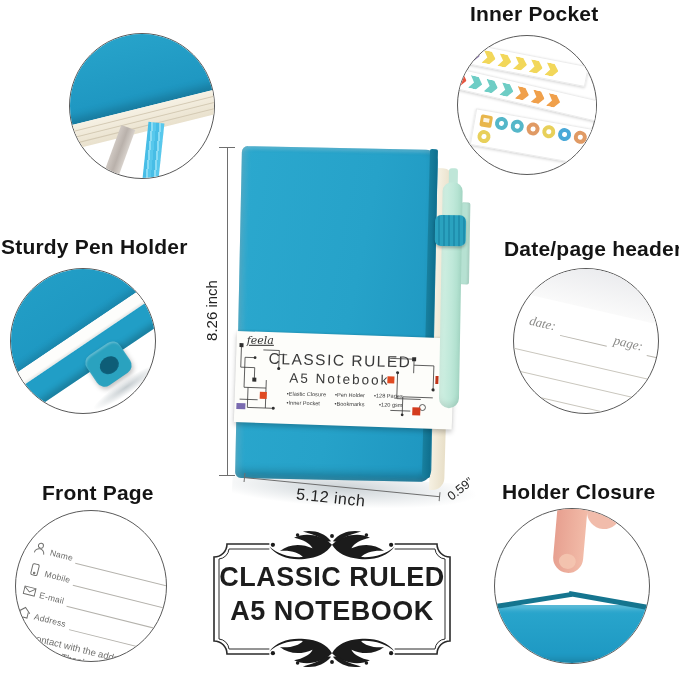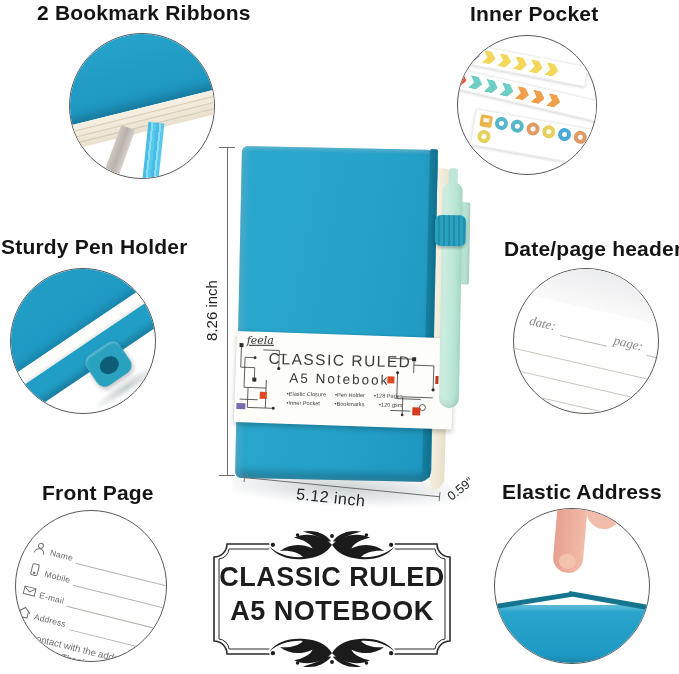--- a/index.html
+++ b/index.html
@@ -192,26 +192,25 @@
   .badge-l1 { position:absolute; left:0; right:0; top:36px; text-align:center;
               font-size:27px; font-weight:700; letter-spacing:.5px; color:#1d1d1d; }
   .badge-l2 { position:absolute; left:0; right:0; top:70px; text-align:center;
               font-size:27px; font-weight:700; letter-spacing:.5px; color:#1d1d1d; }
 </style>
 </head>
 <body>
 
 <div class="canvas">
 
-  <div class="callout-label" style="left:37px; top:1px;">2 Bookmark Ribbons</div>
   <div class="callout-label" style="left:470px; top:2px;">Inner Pocket</div>
   <div class="callout-label" style="left:1px; top:235px;">Sturdy Pen Holder</div>
   <div class="callout-label" style="left:504px; top:237px;">Date/page header</div>
   <div class="callout-label" style="left:42px; top:481px;">Front Page</div>
-  <div class="callout-label" style="left:502px; top:480px;">Elastic Address</div>
+  <div class="callout-label" style="left:502px; top:480px;">Holder Closure</div>
 
   <div class="circle c-tl">
     <div class="tl-group">
       <div class="tl-cover"></div>
       <div class="tl-pages">
         <div class="pline" style="top:6px;"></div>
         <div class="pline" style="top:12px;"></div>
         <div class="pline" style="top:18px;"></div>
       </div>
       <div class="ribbon ribbon-gray"></div>

